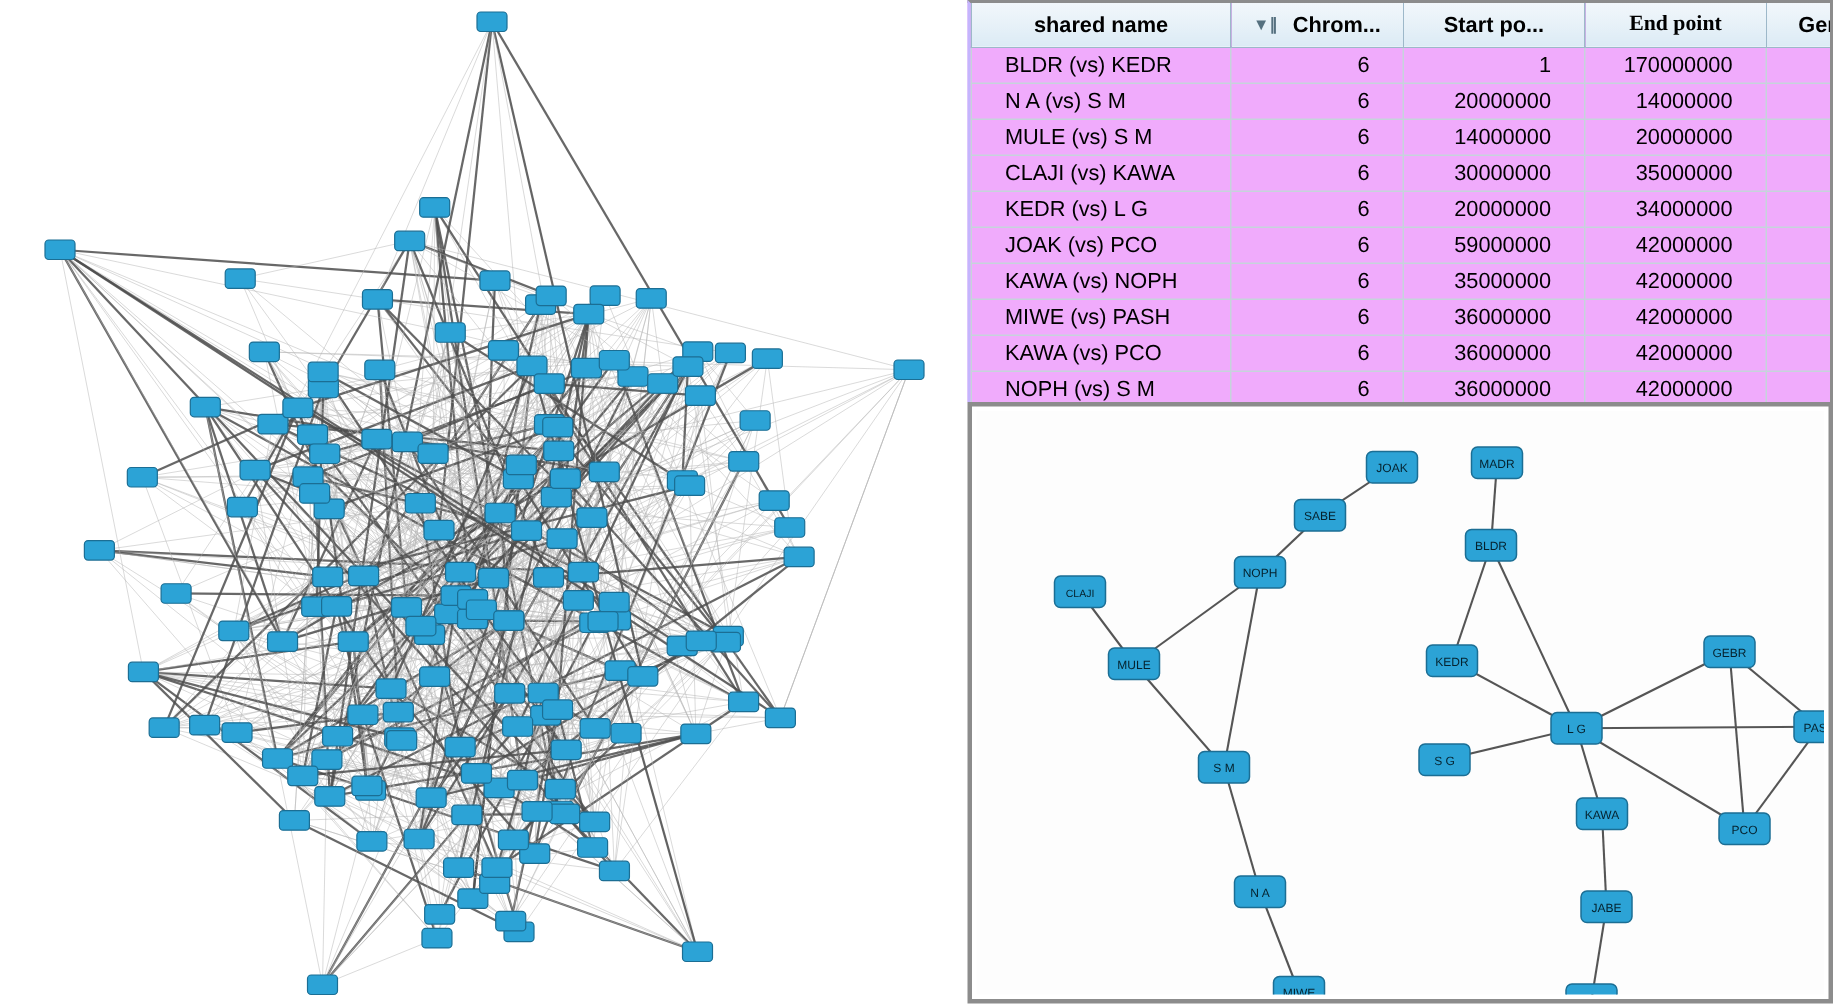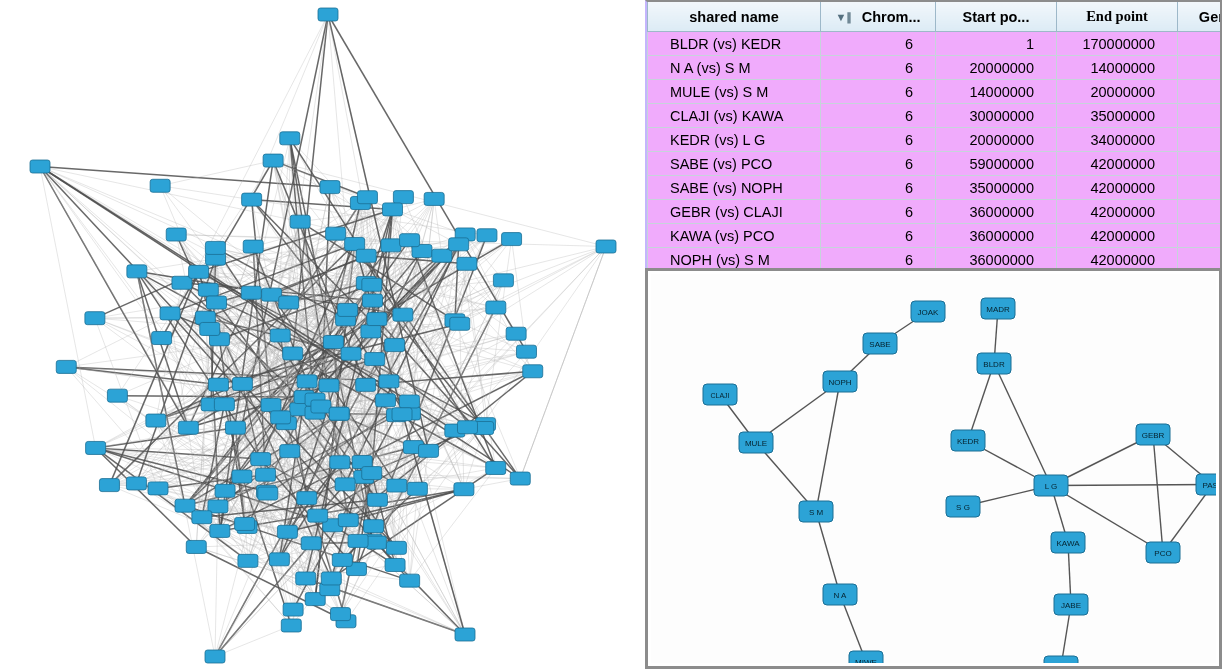--- a/index.html
+++ b/index.html
@@ -1206,35 +1206,35 @@
           <td class="c-right">5.9</td>
         </tr>
         <tr>
           <td class="c-left">KEDR (vs) L G</td>
           <td class="c-right">6</td>
           <td class="c-right">20000000</td>
           <td class="c-right">34000000</td>
           <td class="c-right">16.9</td>
         </tr>
         <tr>
-          <td class="c-left">SABE (vs) PCO</td>
+          <td class="c-left">JOAK (vs) PCO</td>
           <td class="c-right">6</td>
           <td class="c-right">59000000</td>
           <td class="c-right">42000000</td>
           <td class="c-right">11.4</td>
         </tr>
         <tr>
-          <td class="c-left">SABE (vs) NOPH</td>
+          <td class="c-left">KAWA (vs) NOPH</td>
           <td class="c-right">6</td>
           <td class="c-right">35000000</td>
           <td class="c-right">42000000</td>
           <td class="c-right">10.5</td>
         </tr>
         <tr>
-          <td class="c-left">GEBR (vs) CLAJI</td>
+          <td class="c-left">MIWE (vs) PASH</td>
           <td class="c-right">6</td>
           <td class="c-right">36000000</td>
           <td class="c-right">42000000</td>
           <td class="c-right">8.9</td>
         </tr>
         <tr>
           <td class="c-left">KAWA (vs) PCO</td>
           <td class="c-right">6</td>
           <td class="c-right">36000000</td>
           <td class="c-right">42000000</td>

